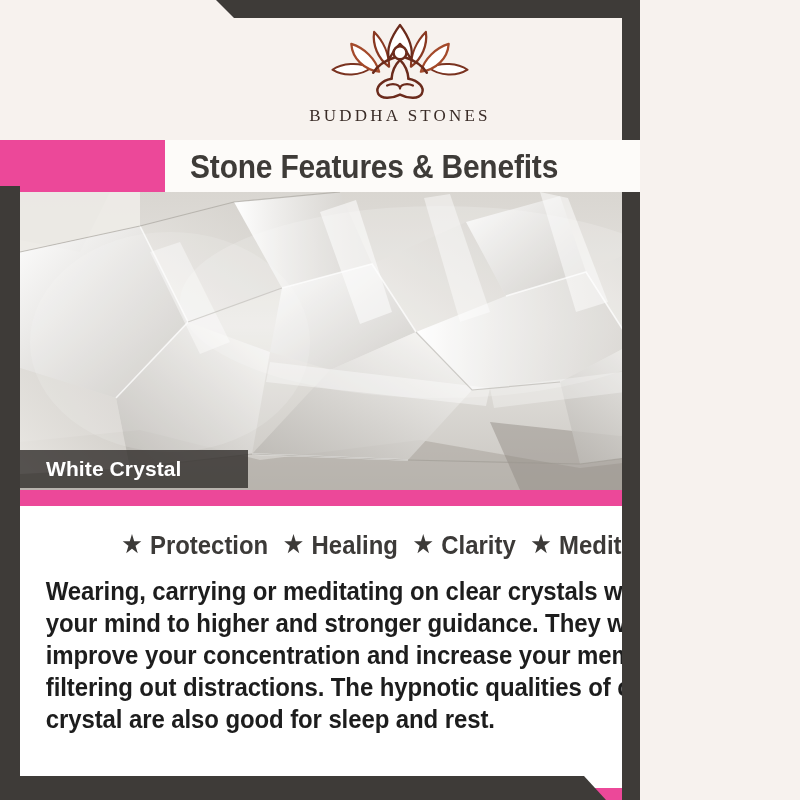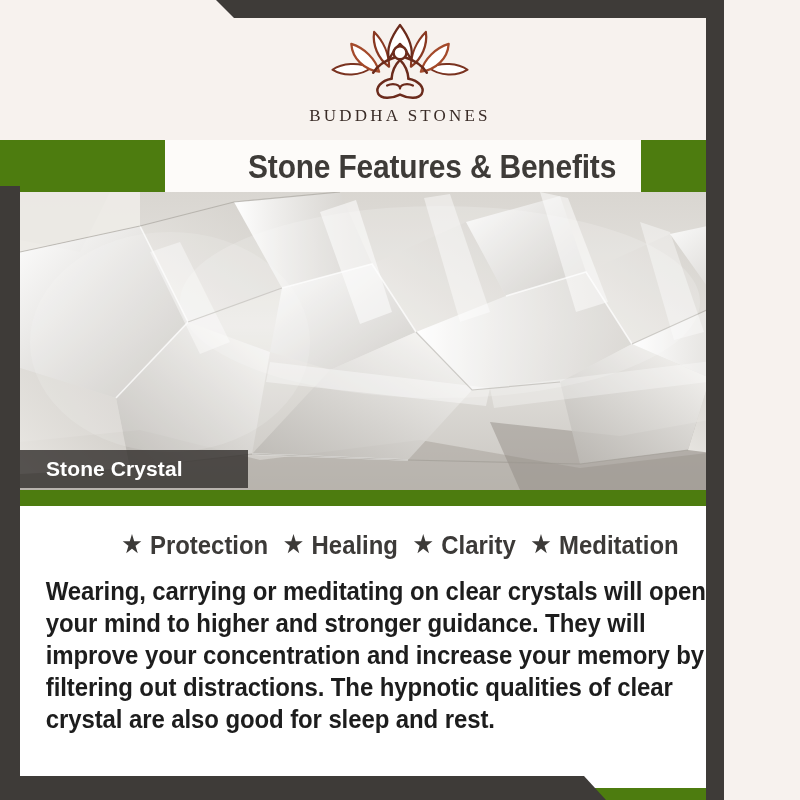--- a/index.html
+++ b/index.html
@@ -7,22 +7,22 @@
   body{
     width:800px;height:800px;
     background:#f7f2ee;
     font-family:"Liberation Sans", sans-serif;
     overflow:hidden;
   }
 
   
   #canvas{
     position:relative;
-    width:724px;height:800px;
-    background:#4d7c0f;
+    width:640px;height:800px;
+    background:#ec4899;
     overflow:hidden;
   }
 
   
   .frame-top{
     position:absolute;top:0;left:0;width:800px;height:18px;
     background:#3e3b38;
     
     -webkit-clip-path:polygon(216px 0, 800px 0, 800px 18px, 234px 18px);
     clip-path:polygon(216px 0, 800px 0, 800px 18px, 234px 18px);
@@ -57,21 +57,21 @@
     font-size:17px;letter-spacing:3.2px;
     color:#3a2c27;font-weight:400;
     white-space:nowrap;
   }
 
   
   .title-plaque{
     position:absolute;left:165px;top:140px;
     width:476px;height:52px;
     background:#fdfbf9;
-    display:flex;align-items:center;justify-content:flex-end;
+    display:flex;align-items:center;justify-content:flex-start;
     z-index:6;
   }
   .title-text{
     font-family:"Liberation Sans Narrow","Liberation Sans",sans-serif;
     font-weight:700;
     font-size:34px;
     letter-spacing:-0.2px;
     color:#3e3b38;
     transform:scaleX(0.88);
     white-space:nowrap;
@@ -246,21 +246,21 @@
         <path d="M612 152 L700 112 L763 96"></path>
         <path d="M110 276 L232 262 L388 268 L560 272 L668 258"></path>
       </g>
 
       <ellipse cx="420" cy="110" rx="260" ry="96" fill="#ffffff" opacity="0.18"></ellipse>
       <ellipse cx="150" cy="150" rx="140" ry="110" fill="#ffffff" opacity="0.14"></ellipse>
     </svg>
   </div>
 
   <div class="caption-bar">
-    <span class="caption-text">Stone Crystal</span>
+    <span class="caption-text">White Crystal</span>
   </div>
 
   <div class="title-plaque">
     <span class="title-text">Stone Features &amp; Benefits</span>
   </div>
 
   <div class="panel">
     <div class="benefits">
       <span class="b-first"><span class="star">★</span> <span class="item">Protection</span></span>
       <span><span class="star">★</span> <span class="item">Healing</span></span>

